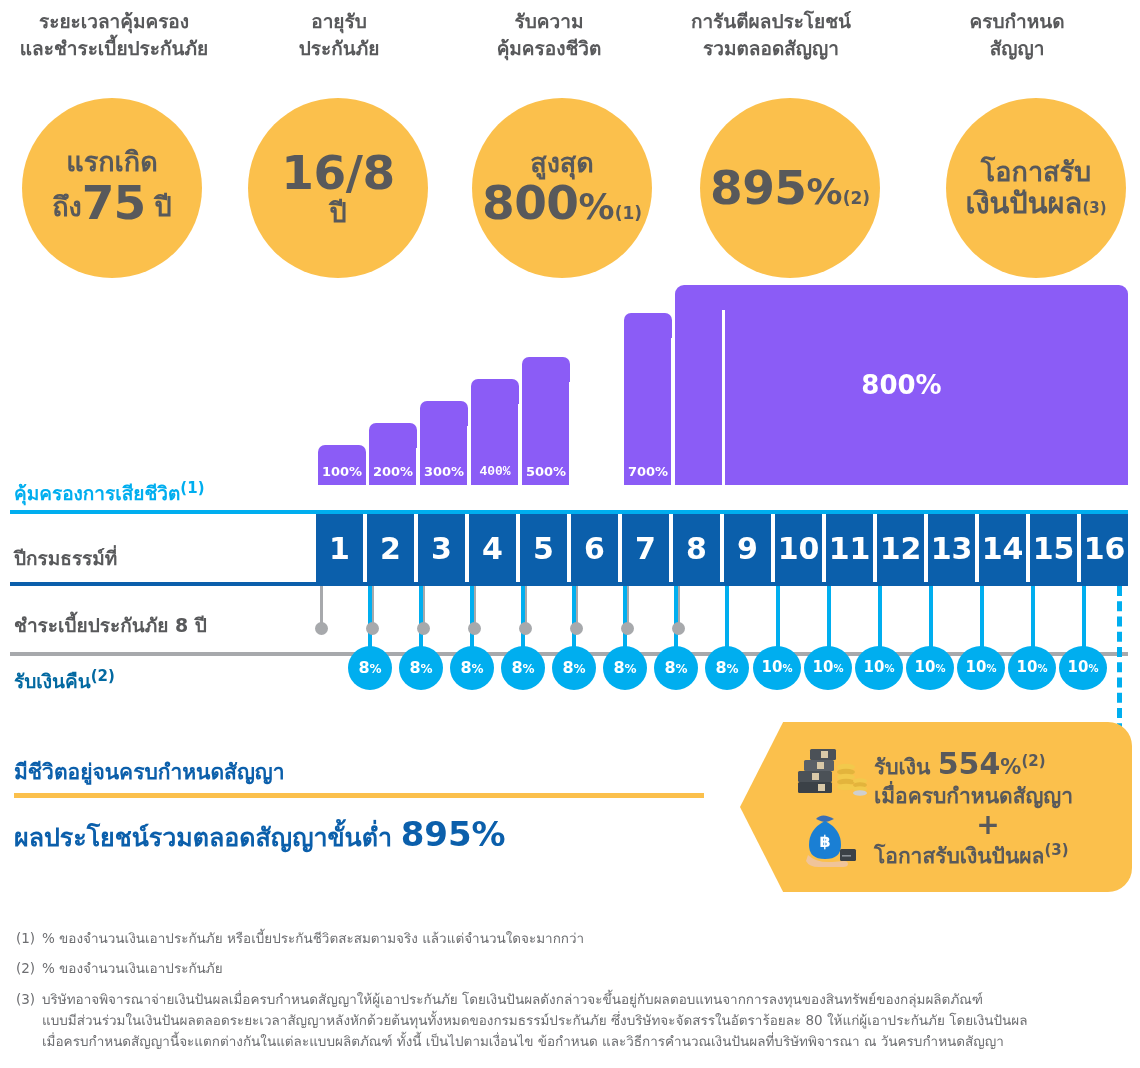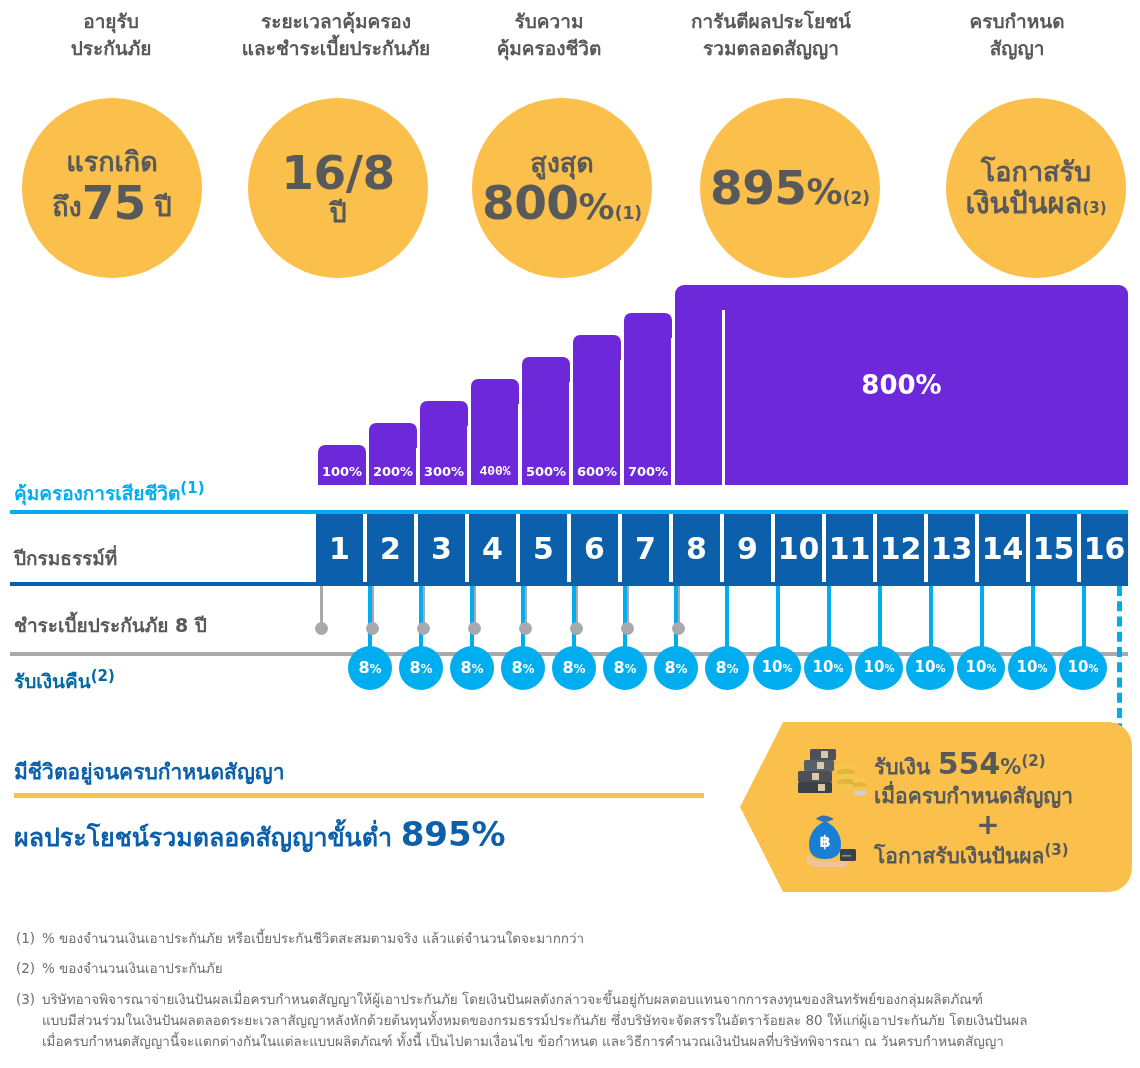--- a/index.html
+++ b/index.html
@@ -78,21 +78,21 @@
   .chart {
     position: absolute;
     left: 0; top: 300px;
     width: 1140px;
     height: 400px;
   }
   
   .bar {
     position: absolute;
     bottom: 215px;                
-    background: #6d28d9;
+    background: #8b5cf6;
     border-top-left-radius: 7px;
     border-top-right-radius: 7px;
     color: #ffffff;
     font-size: 13px;
     font-weight: 700;
     display: flex;
     align-items: flex-end;
     justify-content: center;
     padding-bottom: 6px;
     margin-top: 24px;
@@ -305,27 +305,27 @@
 
   
   .icon-money, .icon-bag { display: block; }
 </style>
 </head>
 <body>
 
 <div id="page">
 
   <div class="headers">
+    <div class="hdr hdr-2">
+      <span>ระยะเวลาคุ้มครอง</span>
+      <span>และชำระเบี้ยประกันภัย</span>
+    </div>
     <div class="hdr hdr-1">
       <span>อายุรับ</span>
       <span>ประกันภัย</span>
-    </div>
-    <div class="hdr hdr-2">
-      <span>ระยะเวลาคุ้มครอง</span>
-      <span>และชำระเบี้ยประกันภัย</span>
     </div>
     <div class="hdr hdr-3">
       <span>รับความ</span>
       <span>คุ้มครองชีวิต</span>
     </div>
     <div class="hdr hdr-4">
       <span>การันตีผลประโยชน์</span>
       <span>รวมตลอดสัญญา</span>
     </div>
     <div class="hdr hdr-5">
@@ -383,21 +383,20 @@
     <div class="tick" style="left:569px; top:82px;   height:128px;"></div>
     <div class="tick" style="left:620px; top:60px;   height:150px;"></div>
     <div class="tick" style="left:671px; top:38px;   height:172px;"></div>
     <div class="tick" style="left:722px; top:10px;   height:200px;"></div>
 
     <div class="bar" style="left:318px; width:48px; height:40px;">100%</div>
     <div class="bar" style="left:369px; width:48px; height:62px;">200%</div>
     <div class="bar" style="left:420px; width:48px; height:84px;">300%</div>
     <div class="bar" style="left:471px; width:48px; height:106px;font-family:Liberation Mono, monospace;">400%</div>
     <div class="bar" style="left:522px; width:48px; height:128px;">500%</div>
-    <div class="bar" style="left:573px; width:48px; height:150px;">600%</div>
     <div class="bar" style="left:624px; width:48px; height:172px;">700%</div>
 
     <div class="bar big" style="left:675px; width:453px; height:200px;">800%</div>
 
     <div class="cyan-rule"></div>
     <div class="navy-rule"></div>
     <div class="gray-rule"></div>
 
     <div class="rowlabel lbl-death"><span>คุ้มครองการเสียชีวิต</span><span class="sup-sm">(1)</span></div>
     <div class="rowlabel lbl-year">ปีกรมธรรม์ที่</div>

